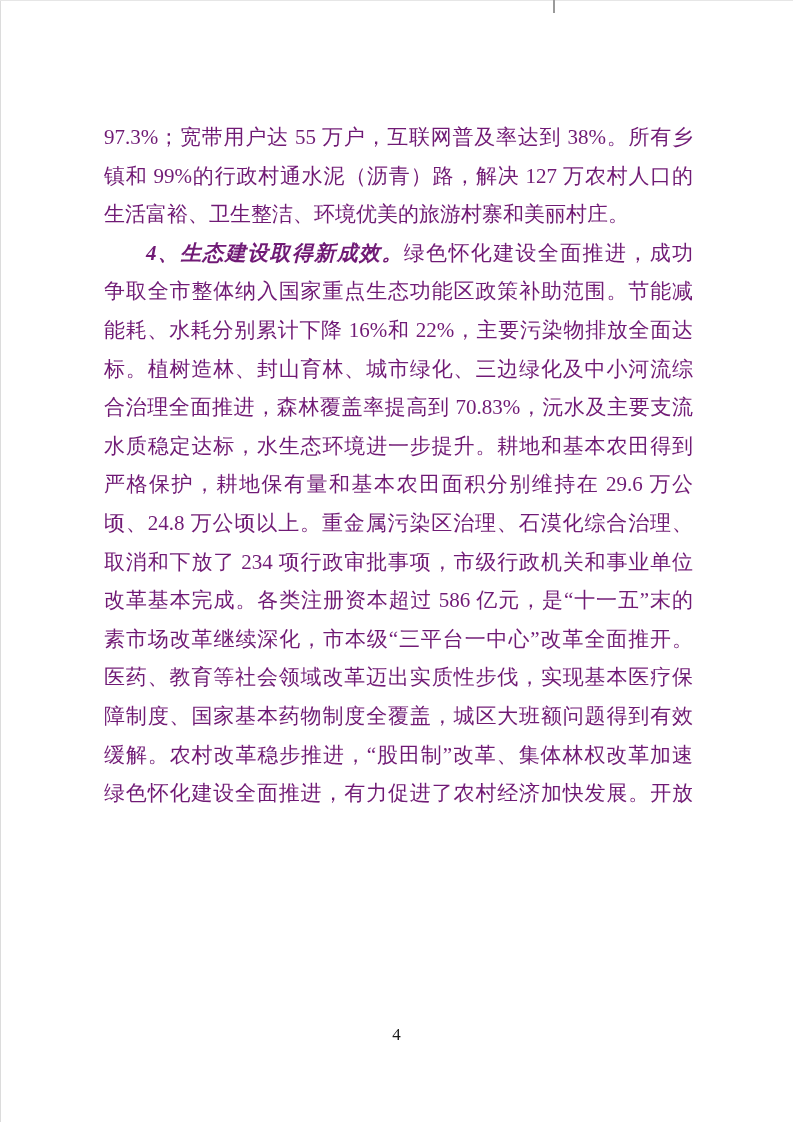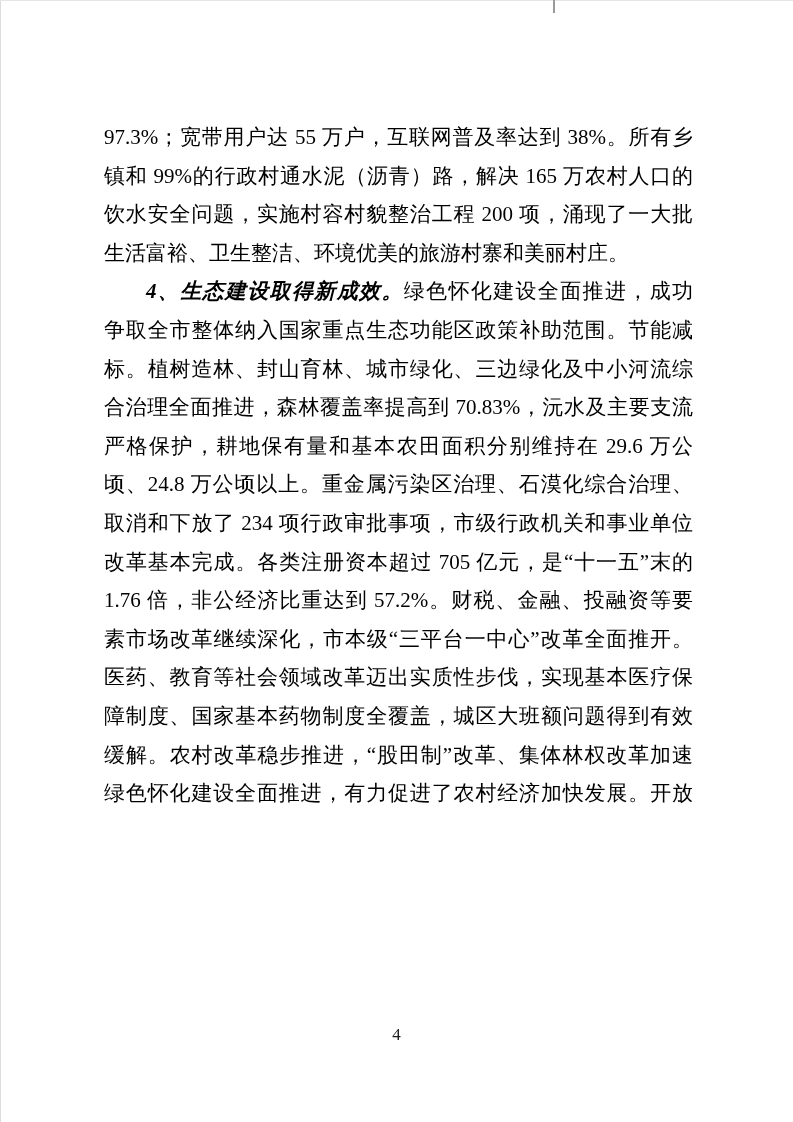--- a/index.html
+++ b/index.html
@@ -12,21 +12,21 @@
   }
   .page { position: absolute; left: 0; top: 0; width: 793px; height: 1122px; background: #ffffff; }
   .edge-left  { position: absolute; left: 0; top: 0; width: 1px; height: 1122px; background: #dcdcdc; }
   .edge-top   { position: absolute; left: 0; top: 0; width: 793px; height: 1px; background: #e6e6e6; }
   .scan-tick  { position: absolute; left: 553px; top: 0; width: 2px; height: 13px; background: #9a9a9a; }
 
   .body-text {
     position: absolute;
     left: 104px; top: 118px;
     width: 589px;
-    color: #000000;
+    color: #701a75;
     font-family: Liberation Serif, serif;
   }
   .doc-line {
     font-size: 21px;
     line-height: 38.6px;
     height: 38.6px;
     white-space: normal;
     text-align: left;
   }
   .doc-line.just {
@@ -51,32 +51,32 @@
 </head>
 <body>
 
 <div class="page">
   <div class="edge-left"></div>
   <div class="edge-top"></div>
   <div class="scan-tick"></div>
 
   <div class="body-text">
       <div class="doc-line just">97.3%；宽带用户达 55 万户，互联网普及率达到 38%。所有乡</div>
-      <div class="doc-line just">镇和 99%的行政村通水泥（沥青）路，解决 165 万农村人口的</div>
-      <div class="doc-line just">饮水安全问题，实施村容村貌整治工程 200 项，涌现了一大批</div>
+      <div class="doc-line just">镇和 99%的行政村通水泥（沥青）路，解决 127 万农村人口的</div>
       <div class="doc-line">生活富裕、卫生整洁、环境优美的旅游村寨和美丽村庄。</div>
       <div class="doc-line just indent"><span class="heading-run">4、生态建设取得新成效。</span>绿色怀化建设全面推进，成功</div>
       <div class="doc-line just">争取全市整体纳入国家重点生态功能区政策补助范围。节能减</div>
+      <div class="doc-line just">能耗、水耗分别累计下降 16%和 22%，主要污染物排放全面达</div>
       <div class="doc-line just">标。植树造林、封山育林、城市绿化、三边绿化及中小河流综</div>
       <div class="doc-line just">合治理全面推进，森林覆盖率提高到 70.83%，沅水及主要支流</div>
+      <div class="doc-line just">水质稳定达标，水生态环境进一步提升。耕地和基本农田得到</div>
       <div class="doc-line just">严格保护，耕地保有量和基本农田面积分别维持在 29.6 万公</div>
       <div class="doc-line just">顷、24.8 万公顷以上。重金属污染区治理、石漠化综合治理、</div>
       <div class="doc-line just">取消和下放了 234 项行政审批事项，市级行政机关和事业单位</div>
-      <div class="doc-line just">改革基本完成。各类注册资本超过 705 亿元，是“十一五”末的</div>
-      <div class="doc-line just">1.76 倍，非公经济比重达到 57.2%。财税、金融、投融资等要</div>
+      <div class="doc-line just">改革基本完成。各类注册资本超过 586 亿元，是“十一五”末的</div>
       <div class="doc-line just">素市场改革继续深化，市本级“三平台一中心”改革全面推开。</div>
       <div class="doc-line just">医药、教育等社会领域改革迈出实质性步伐，实现基本医疗保</div>
       <div class="doc-line just">障制度、国家基本药物制度全覆盖，城区大班额问题得到有效</div>
       <div class="doc-line just">缓解。农村改革稳步推进，“股田制”改革、集体林权改革加速</div>
       <div class="doc-line just">绿色怀化建设全面推进，有力促进了农村经济加快发展。开放</div>
     </div>
 
   <div class="page-number">4</div>
 </div>
 

